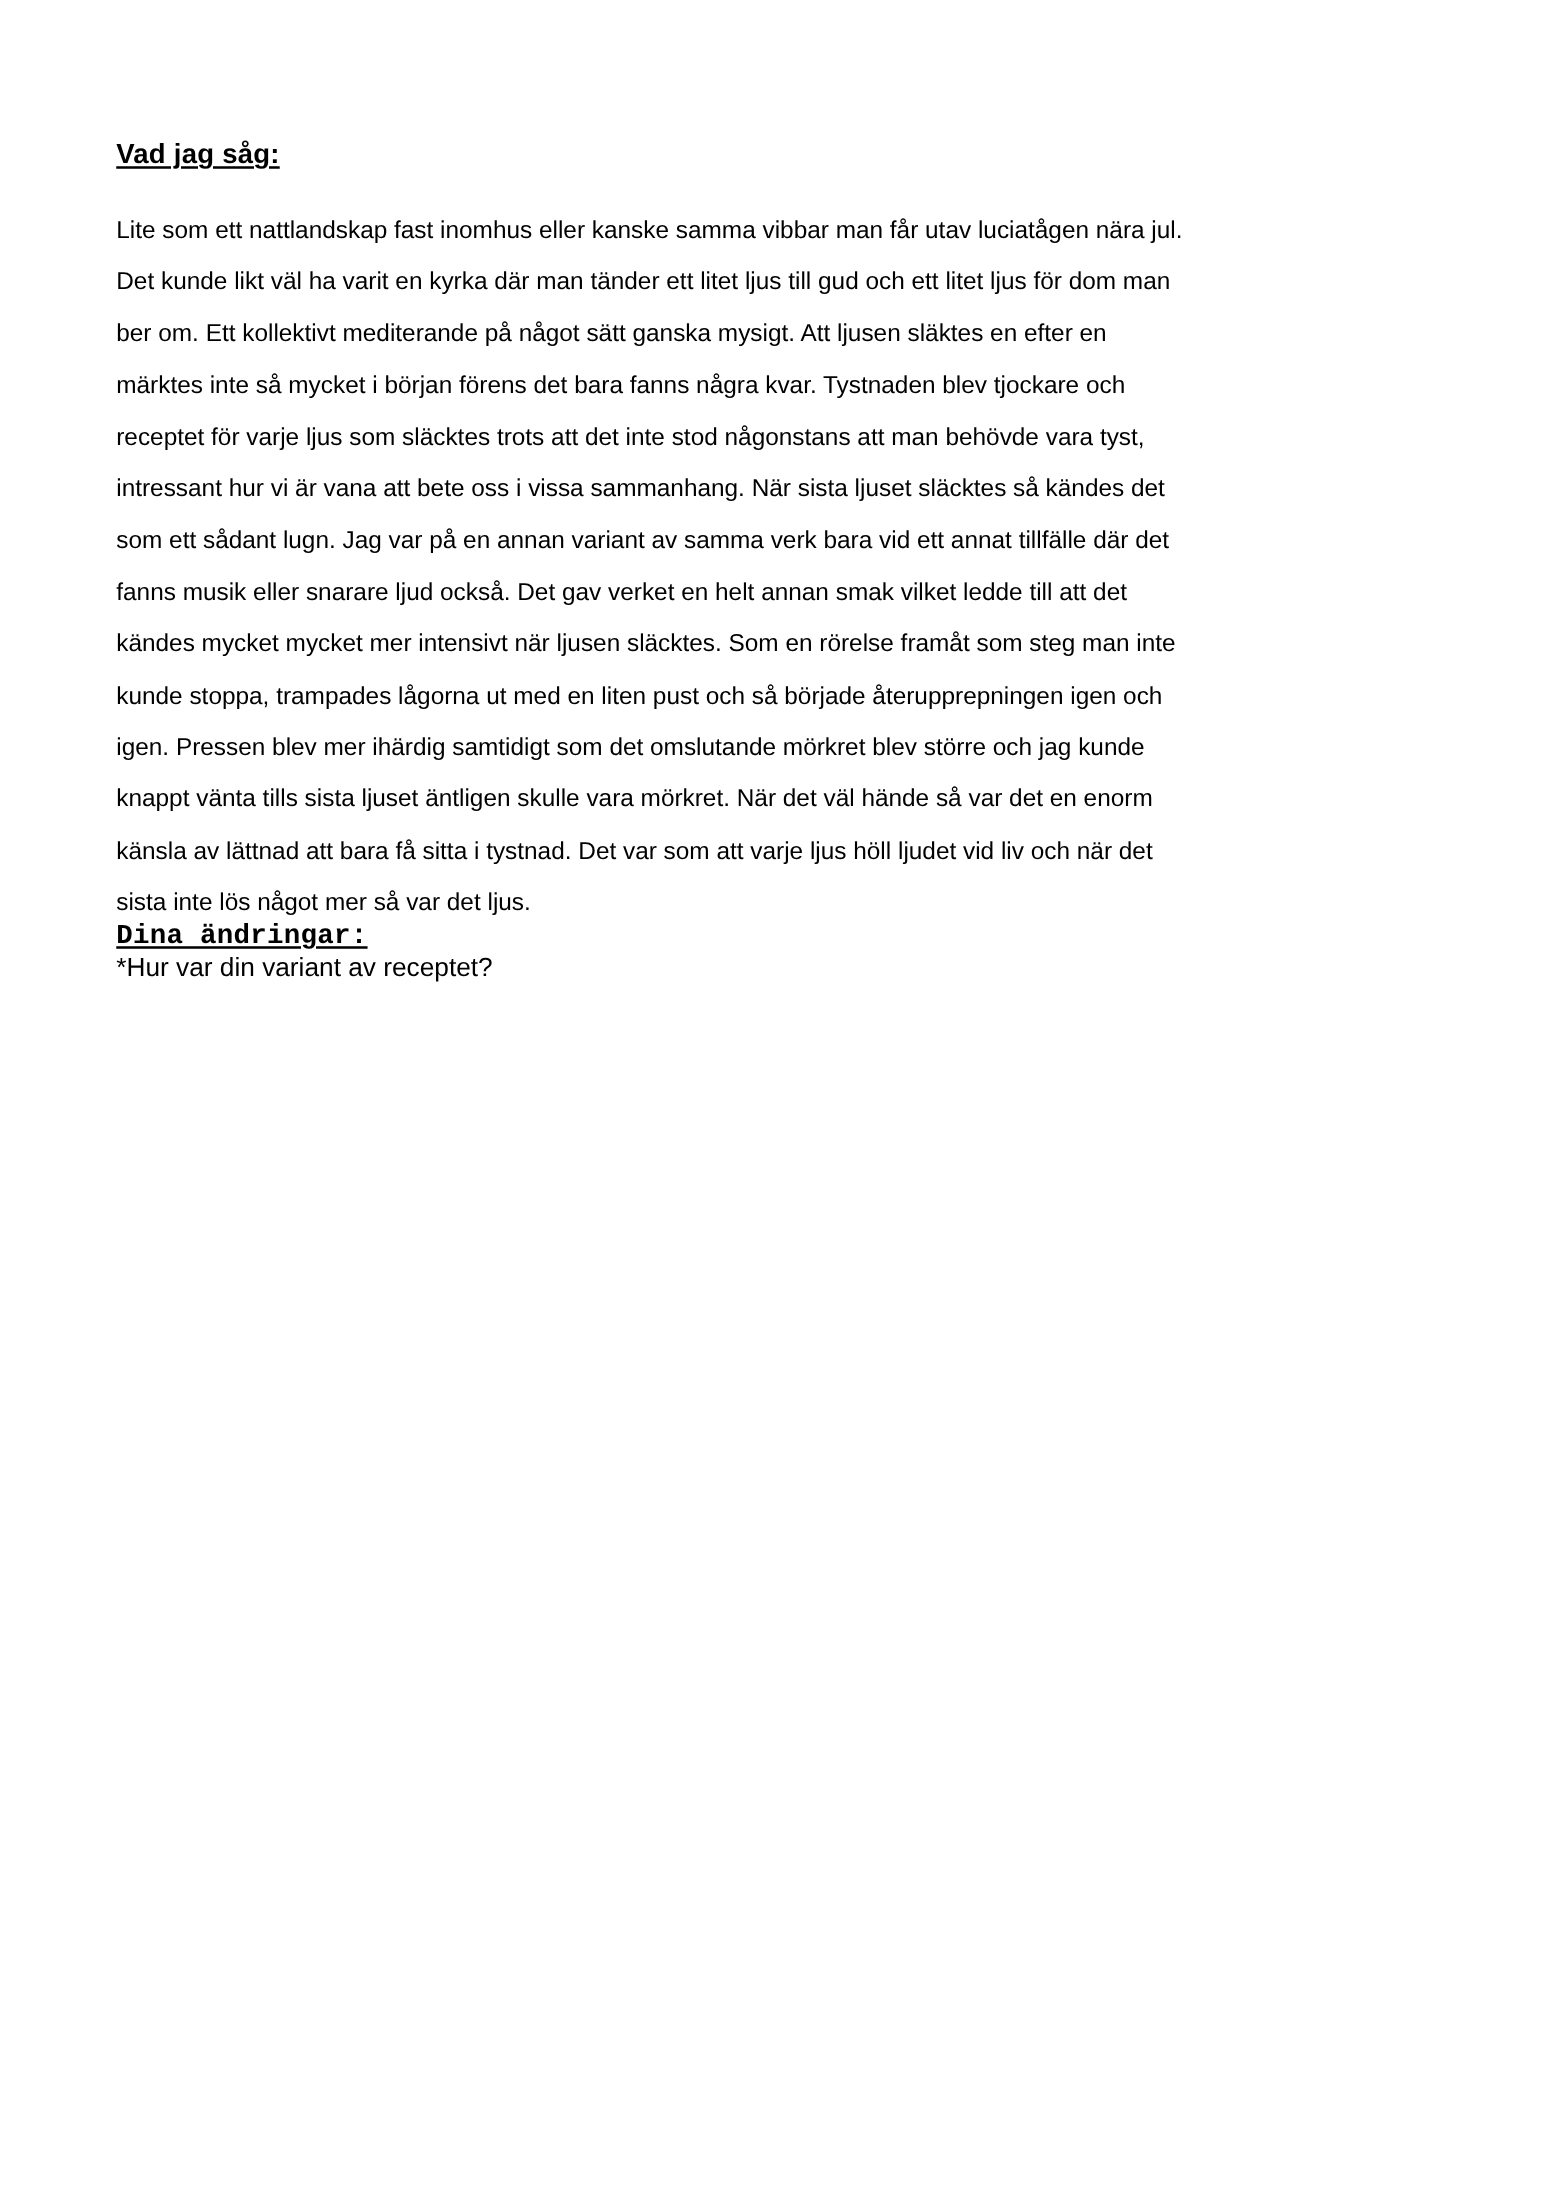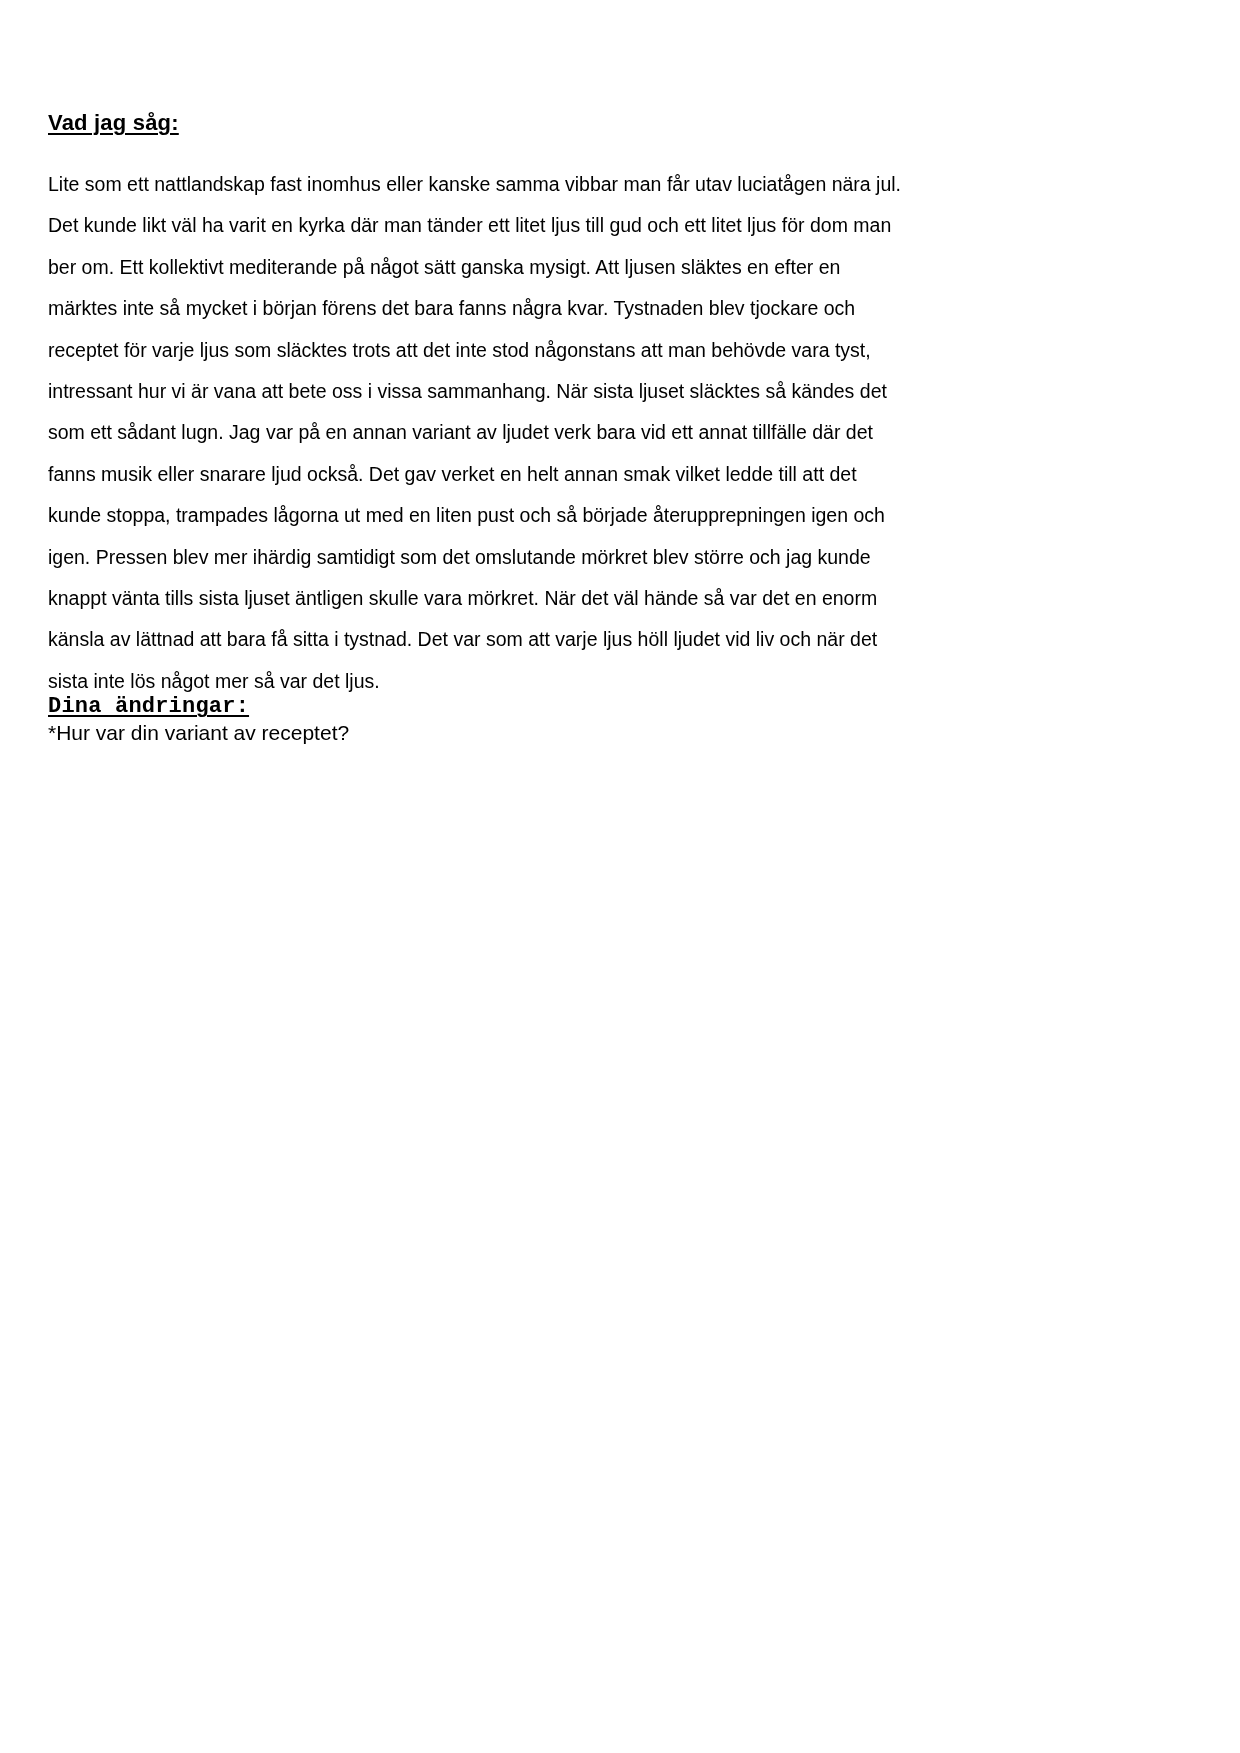--- a/index.html
+++ b/index.html
@@ -7,21 +7,21 @@
     background: #ffffff;
   }
   body {
     width: 1240px;
     min-height: 1753px;
     font-family: "Liberation Sans", "DejaVu Sans", sans-serif;
     color: #000000;
     position: relative;
   }
   .doc-page {
-    padding: 110px 100px 0 48px;
+    padding: 110px 100px 0 93px;
     width: 100%;
   }
   .doc-heading {
     font-size: 22px;
     font-weight: bold;
     text-decoration: underline;
     text-decoration-thickness: 2px;
     text-underline-offset: 3px;
     line-height: 26px;
     letter-spacing: 0.2px;
@@ -54,22 +54,23 @@
 
   <h1 class="doc-heading doc-heading--first">Vad jag såg:</h1>
 
   <div class="doc-paragraph">
     <div class="doc-line">Lite som ett nattlandskap fast inomhus eller kanske samma vibbar man får utav luciatågen nära jul.</div>
     <div class="doc-line">Det kunde likt väl ha varit en kyrka där man tänder ett litet ljus till gud och ett litet ljus för dom man</div>
     <div class="doc-line">ber om. Ett kollektivt mediterande på något sätt ganska mysigt. Att ljusen släktes en efter en</div>
     <div class="doc-line">märktes inte så mycket i början förens det bara fanns några kvar. Tystnaden blev tjockare och</div>
     <div class="doc-line">receptet för varje ljus som släcktes trots att det inte stod någonstans att man behövde vara tyst,</div>
     <div class="doc-line">intressant hur vi är vana att bete oss i vissa sammanhang. När sista ljuset släcktes så kändes det</div>
-    <div class="doc-line">som ett sådant lugn. Jag var på en annan variant av ljudet verk bara vid ett annat tillfälle där det</div>
+    <div class="doc-line">som ett sådant lugn. Jag var på en annan variant av samma verk bara vid ett annat tillfälle där det</div>
     <div class="doc-line">fanns musik eller snarare ljud också. Det gav verket en helt annan smak vilket ledde till att det</div>
+    <div class="doc-line">kändes mycket mycket mer intensivt när ljusen släcktes. Som en rörelse framåt som steg man inte</div>
     <div class="doc-line">kunde stoppa, trampades lågorna ut med en liten pust och så började återupprepningen igen och</div>
     <div class="doc-line">igen. Pressen blev mer ihärdig samtidigt som det omslutande mörkret blev större och jag kunde</div>
     <div class="doc-line">knappt vänta tills sista ljuset äntligen skulle vara mörkret. När det väl hände så var det en enorm</div>
     <div class="doc-line">känsla av lättnad att bara få sitta i tystnad. Det var som att varje ljus höll ljudet vid liv och när det</div>
     <div class="doc-line">sista inte lös något mer så var det ljus.</div>
   </div>
 
   <h1 class="doc-heading doc-heading--second">Dina ändringar:</h1>
 
   <div class="doc-question">*Hur var din variant av receptet?</div>

